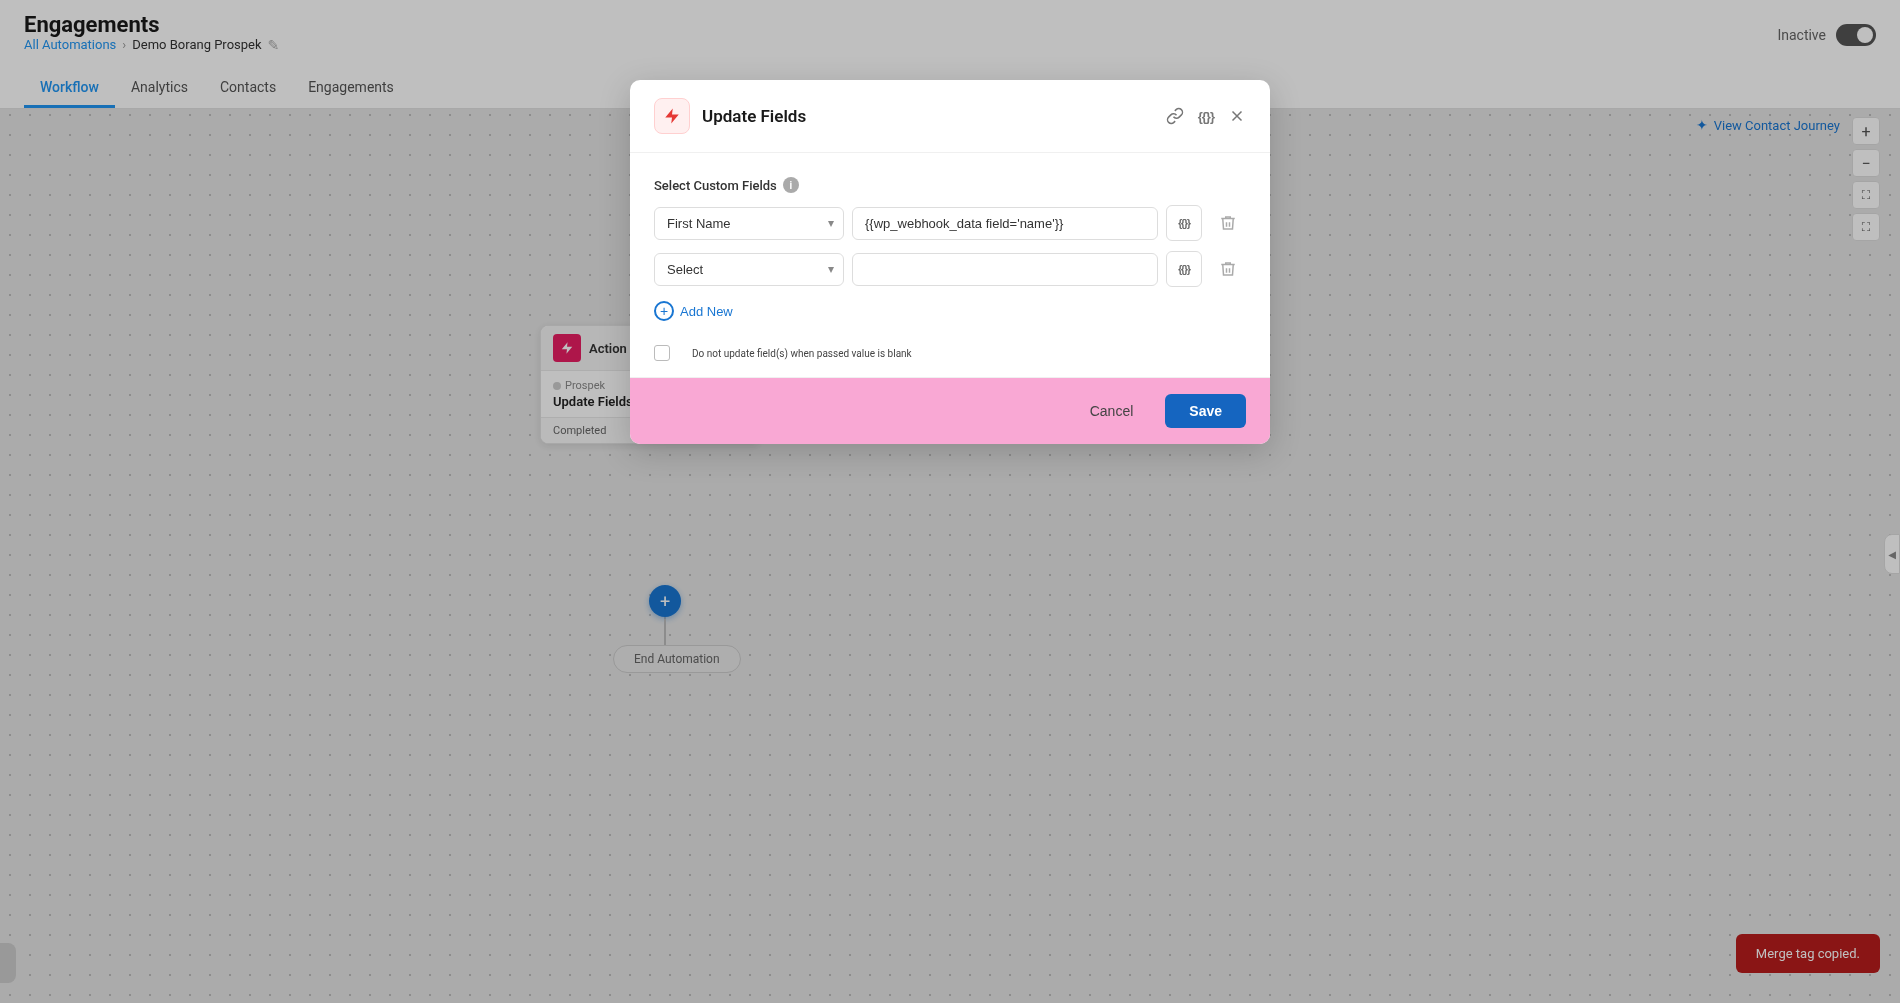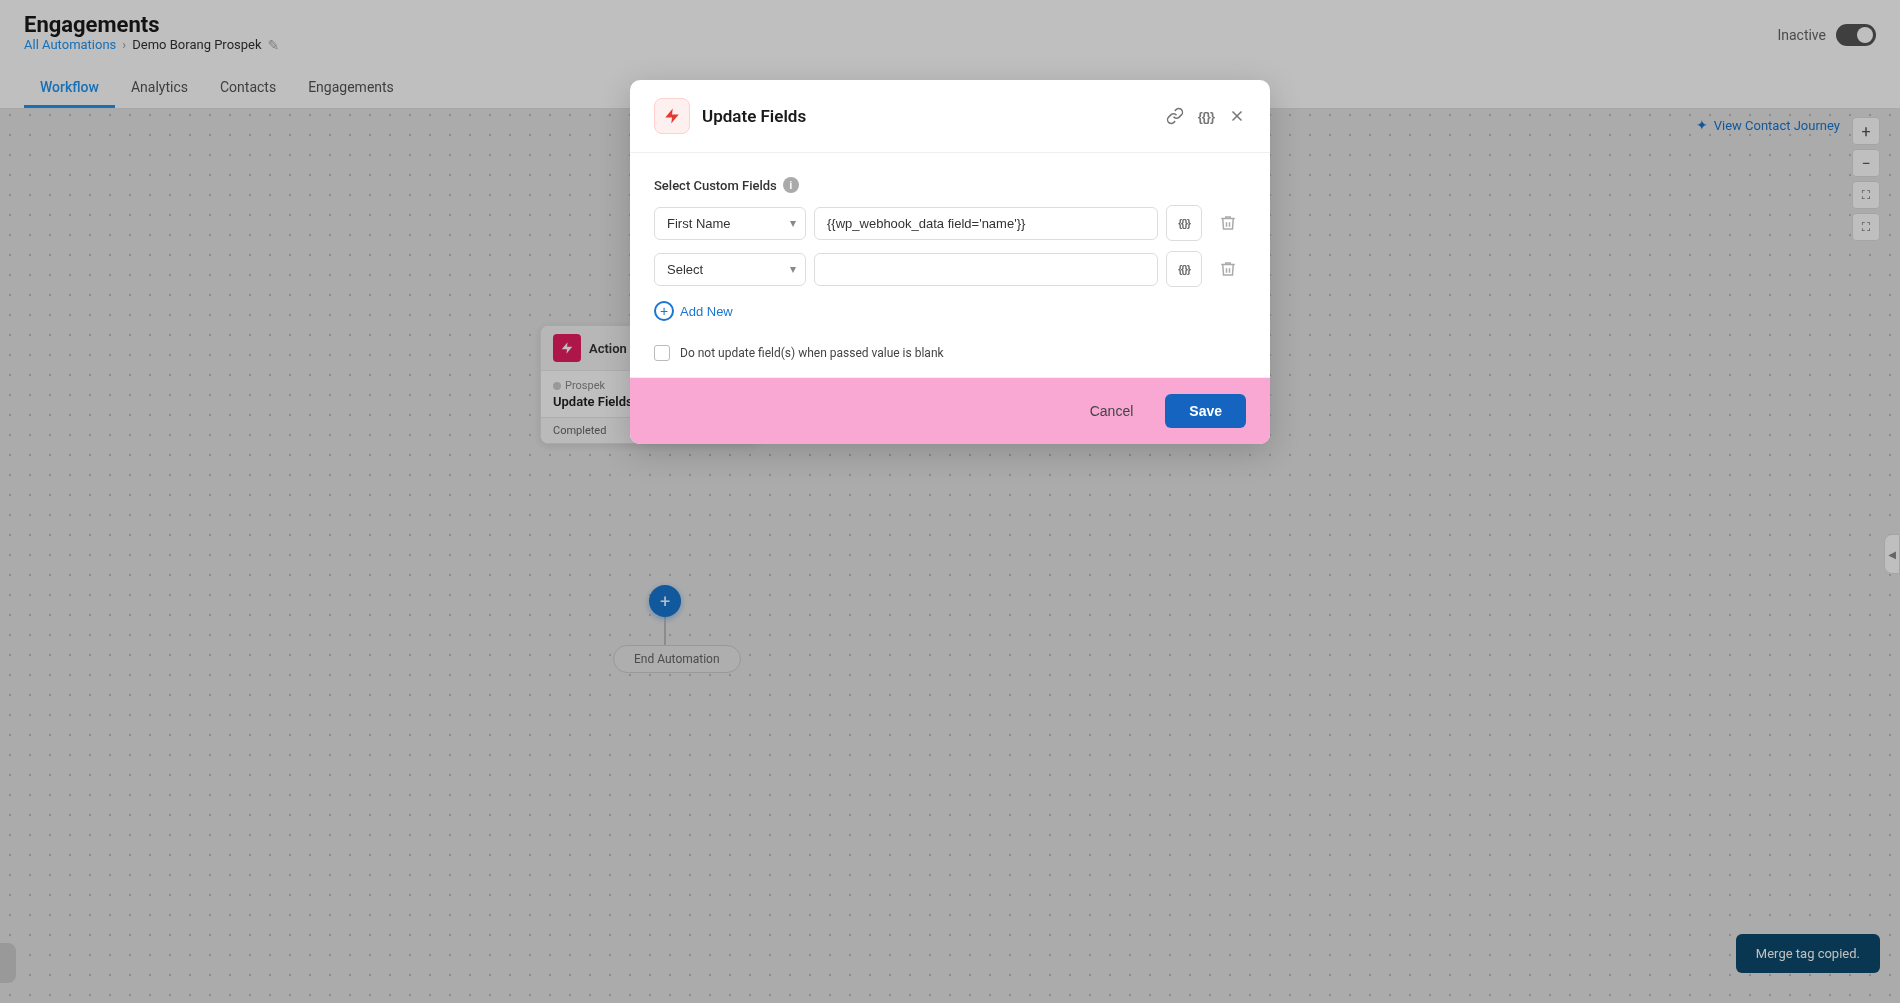--- a/index.html
+++ b/index.html
@@ -293,21 +293,21 @@
       cursor: pointer;
       font-size: 10px;
       color: #888;
     }
 
     
     .toast {
       position: absolute;
       bottom: 30px;
       right: 20px;
-      background: #0c4a6e;
+      background: #b91c1c;
       color: #fff;
       padding: 12px 20px;
       border-radius: 6px;
       font-size: 13px;
     }
 
     
     .modal-overlay {
       position: absolute;
       top: 0;
@@ -404,21 +404,21 @@
 
     
     .field-row {
       display: flex;
       align-items: center;
       gap: 8px;
       margin-bottom: 10px;
     }
     .field-select-wrapper {
       position: relative;
-      width: 152px;
+      width: 190px;
     }
     .field-select-wrapper select {
       width: 100%;
       padding: 8px 28px 8px 12px;
       border: 1px solid #ddd;
       border-radius: 6px;
       font-size: 13px;
       color: #333;
       background: #fff;
       appearance: none;
@@ -504,22 +504,23 @@
     }
     .checkbox-box {
       width: 16px;
       height: 16px;
       border: 1.5px solid #bbb;
       border-radius: 3px;
       background: #fff;
       cursor: pointer;
     }
     .checkbox-label {
-      font-size: 12px;
+      font-size: 10px;
       color: #444;
+      margin-left: 12px;
     }
 
     
     .modal-footer {
       display: flex;
       align-items: center;
       justify-content: flex-end;
       gap: 12px;
       padding: 16px 24px;
       border-top: 1px solid #f0f0f0;

